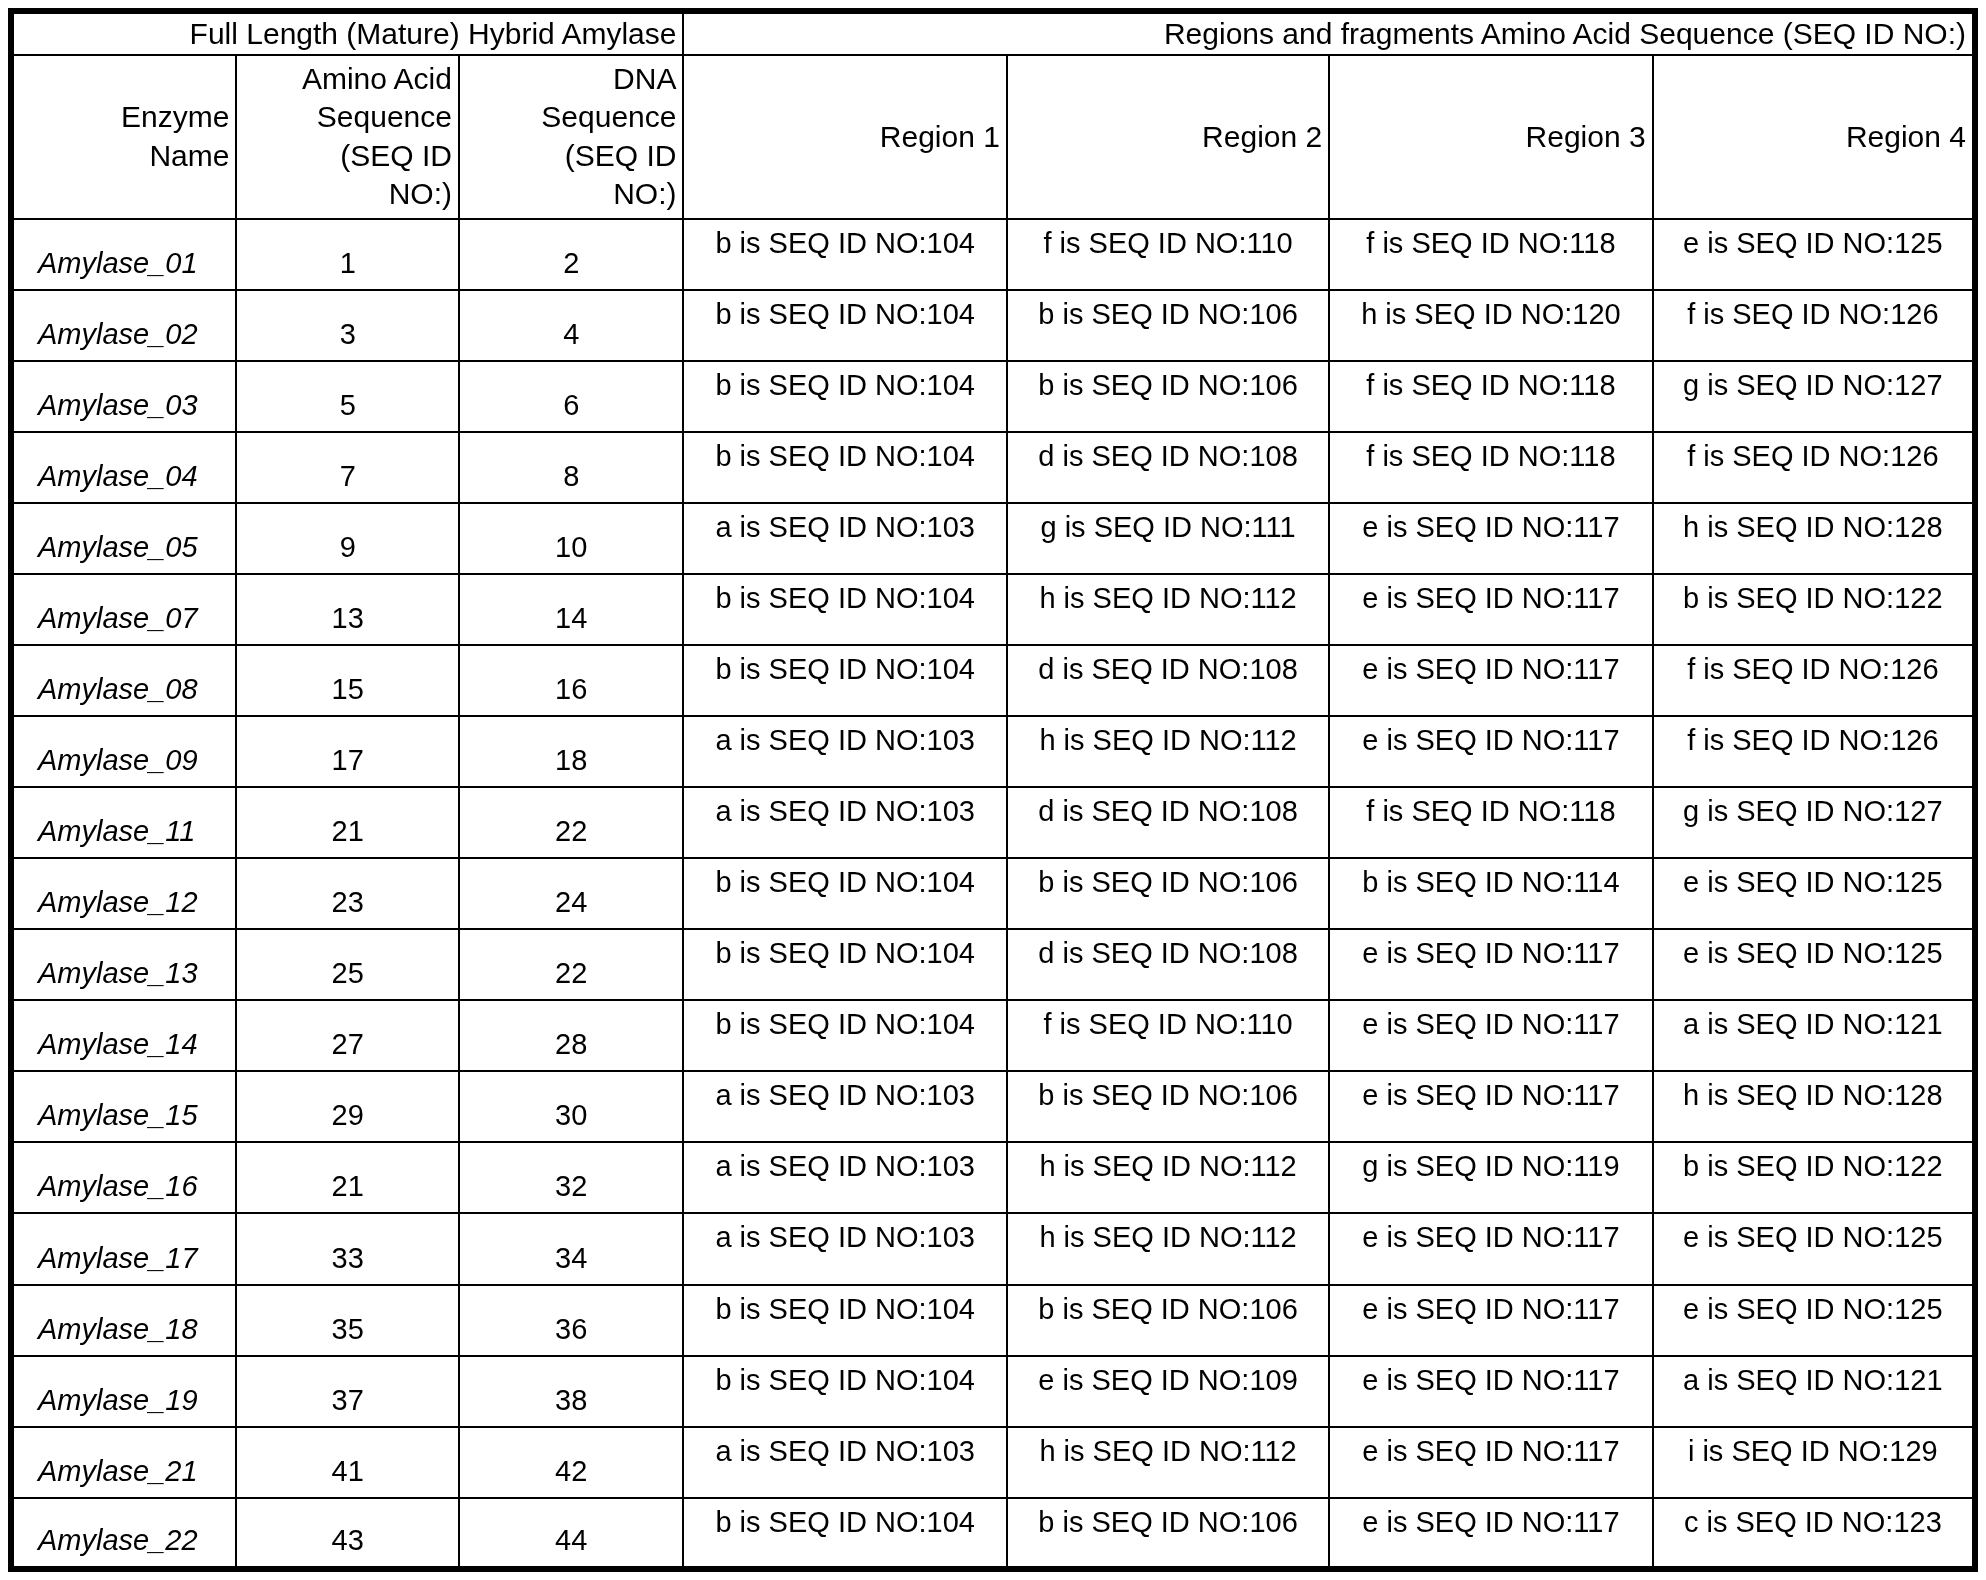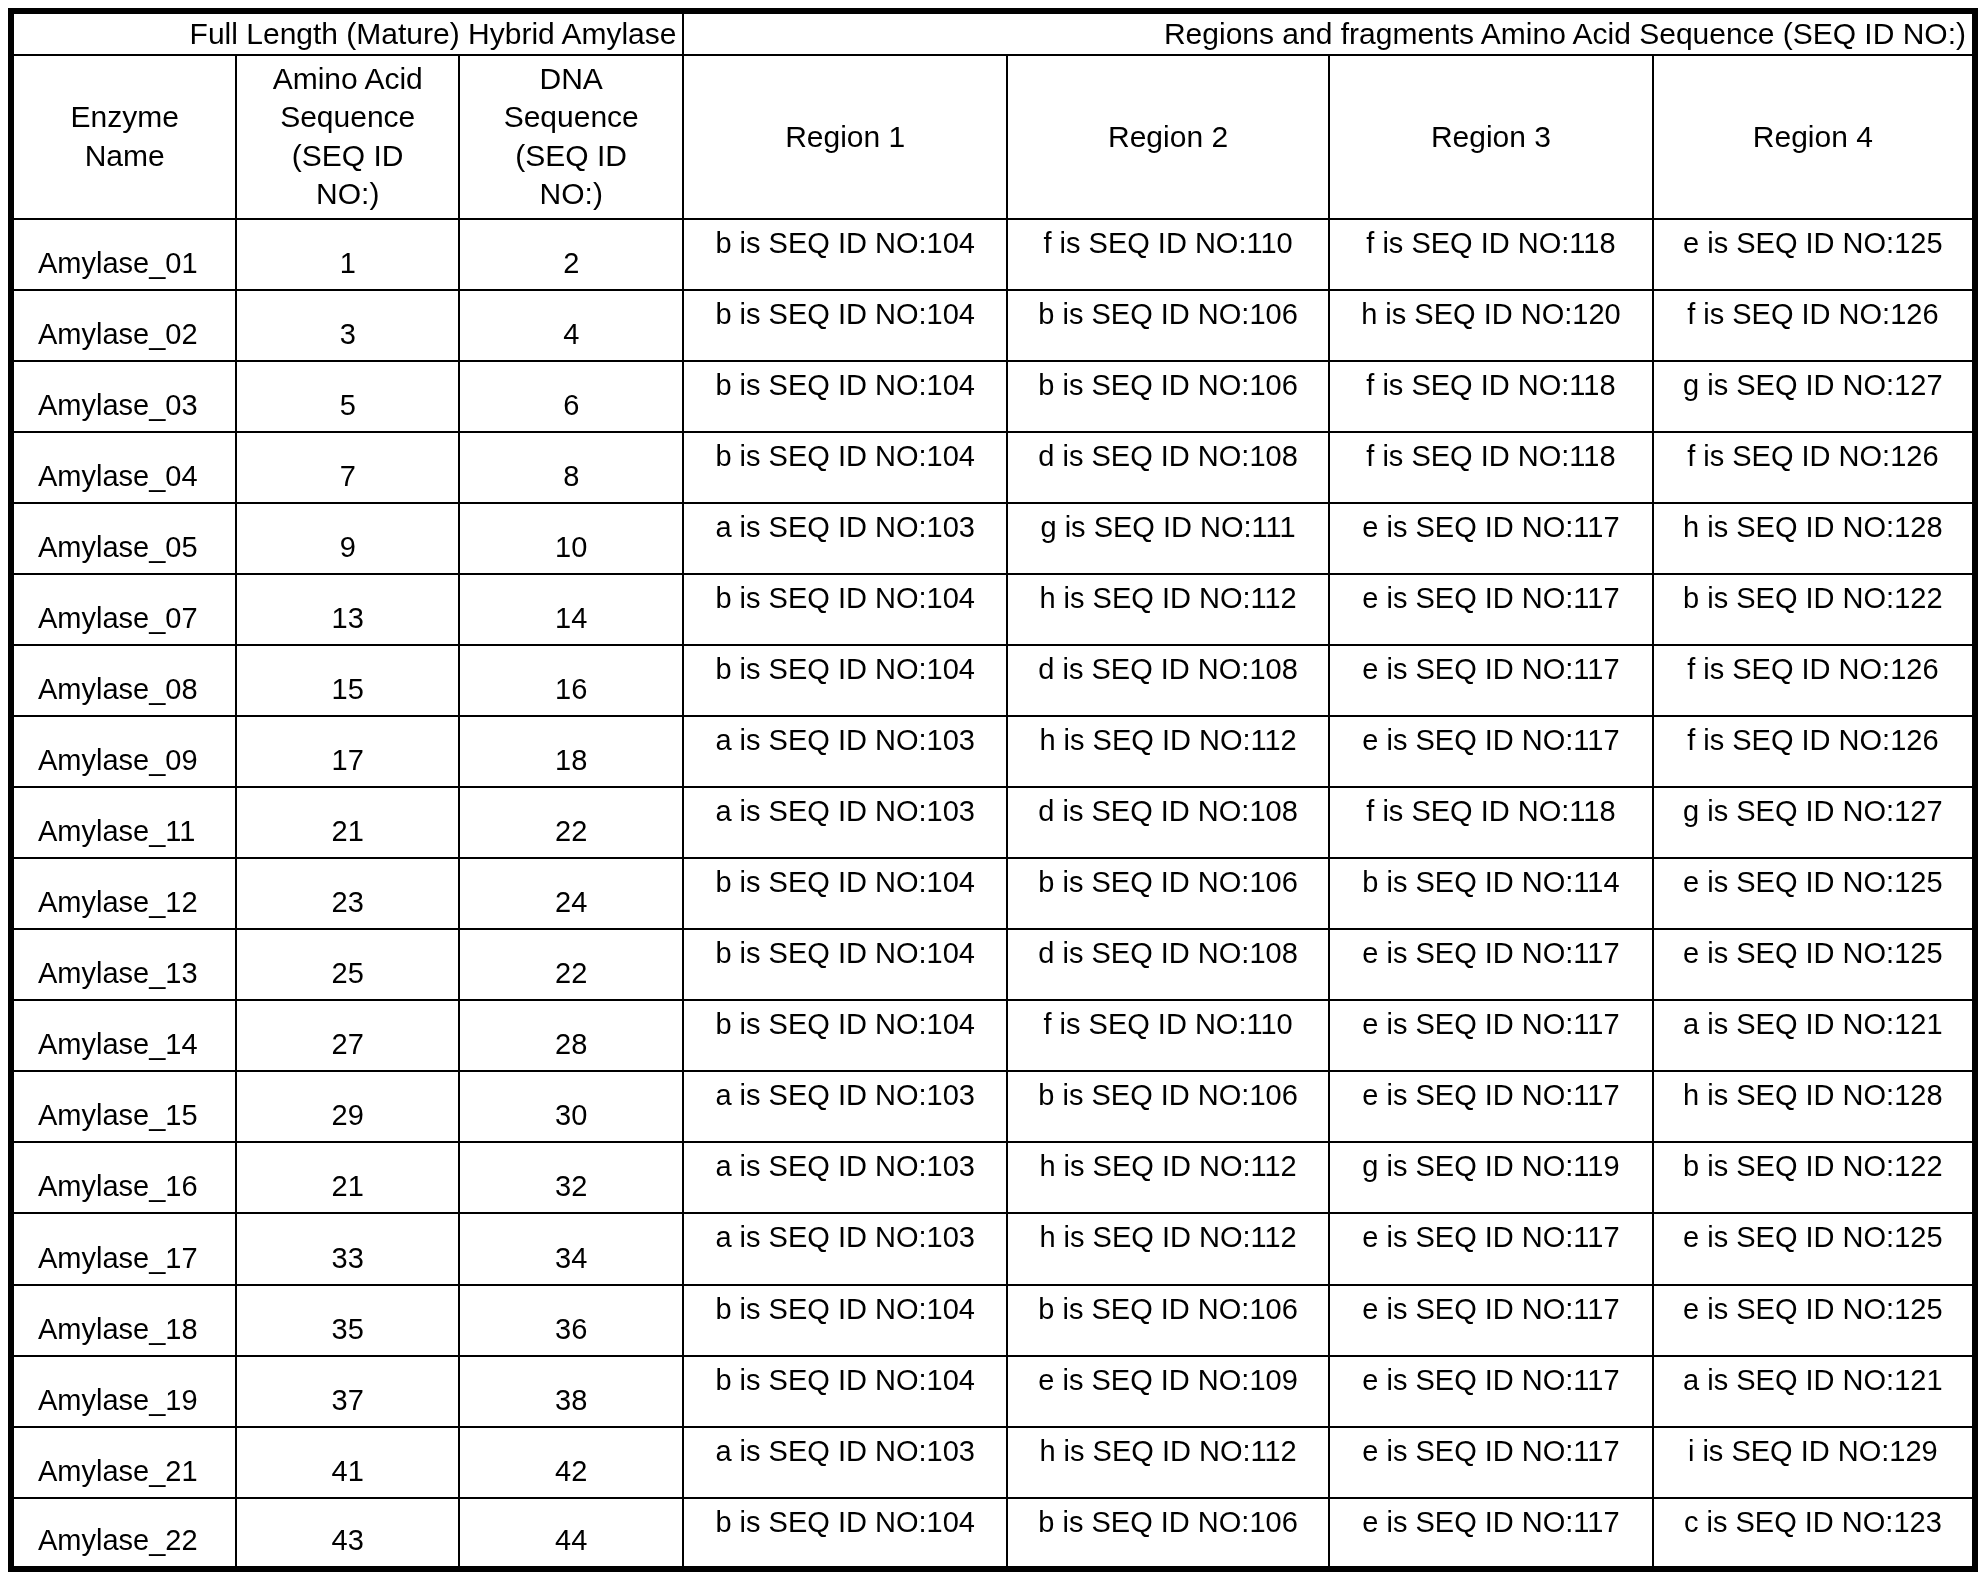--- a/index.html
+++ b/index.html
@@ -33,32 +33,33 @@
   tbody tr { height: 63px; }
 
   th.group-header {
     font-size: 30px;
     text-align: right;
     vertical-align: middle;
     padding: 2px 6px;
   }
   th.col-head {
     font-size: 30px;
-    text-align: center;
+    text-align: right;
     vertical-align: middle;
     white-space: pre-line;
     line-height: 1.28;
     padding: 4px 6px;
   }
   td.c-name {
     font-size: 29px;
     text-align: left;
     padding-left: 24px;
     vertical-align: bottom;
     padding-bottom: 9px;
+    font-style: italic;
   }
   td.c-num {
     font-size: 29px;
     text-align: center;
     vertical-align: bottom;
     padding-bottom: 9px;
   }
   td.c-region {
     font-size: 29px;
     text-align: center;

